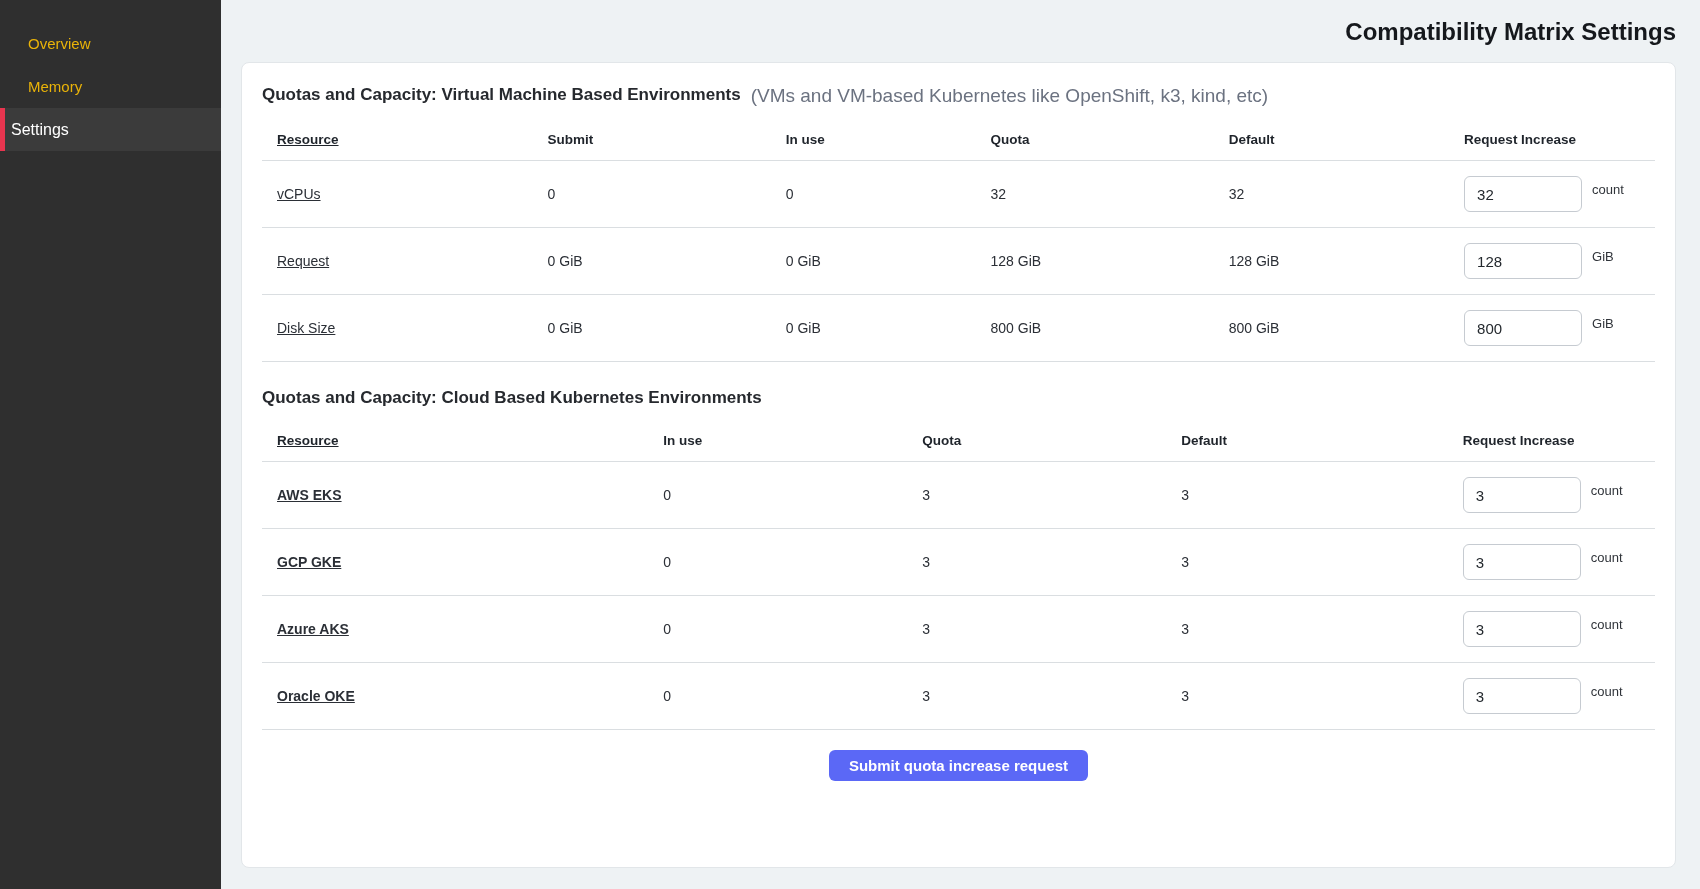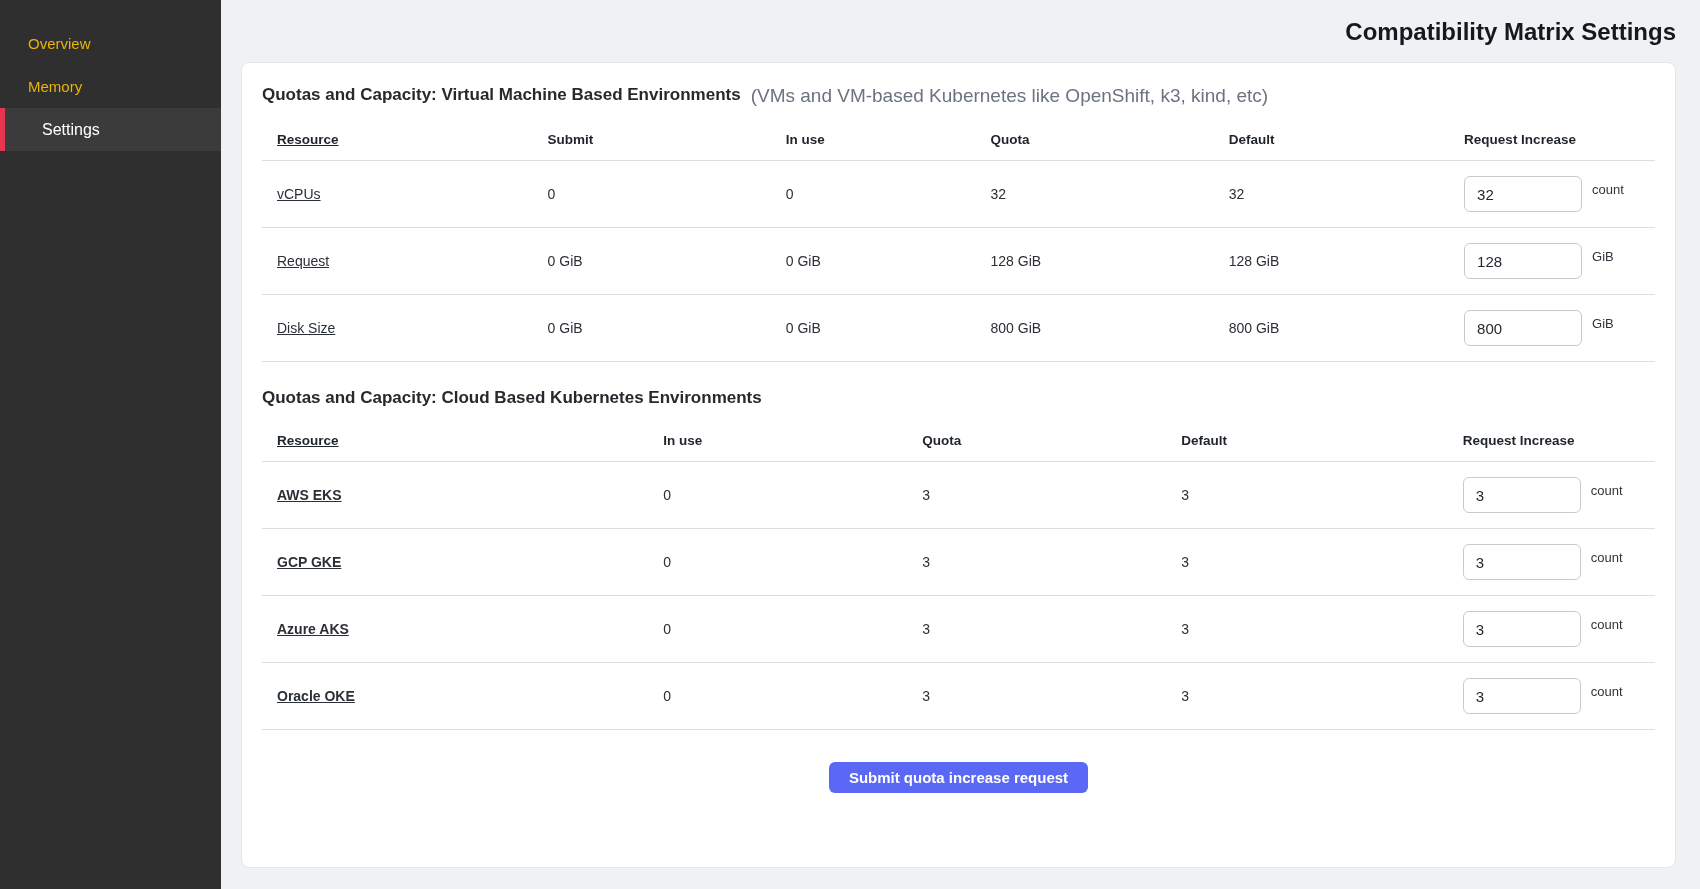--- a/index.html
+++ b/index.html
@@ -30,21 +30,21 @@
     font-size:15px;
     color:#eab308;
     cursor:pointer;
     user-select:none;
   }
   .sidebar-item.active{
     background:#3b3b3b;
     color:#ffffff;
     font-size:16px;
     border-left:5px solid var(--accent);
-    padding-left:37px;
+    padding-left:6px;
   }
 
   
   .main{
     flex:1;
     padding:14px 24px 24px 20px;
     background:#eef2f4;
   }
   .page-title{
     font-size:24px;
@@ -123,21 +123,21 @@
     transform:translateY(-5px);
     text-align:right;
   }
 
   .section-gap{height:26px;}
 
   
   .button-row{
     display:flex;
     justify-content:center;
-    margin-top:32px;
+    margin-top:20px;
   }
   .submit-btn{
     background:var(--button);
     color:#ffffff;
     font-family:"Liberation Sans", sans-serif;
     font-size:15px;
     font-weight:700;
     border:none;
     border-radius:6px;
     padding:7px 20px;

